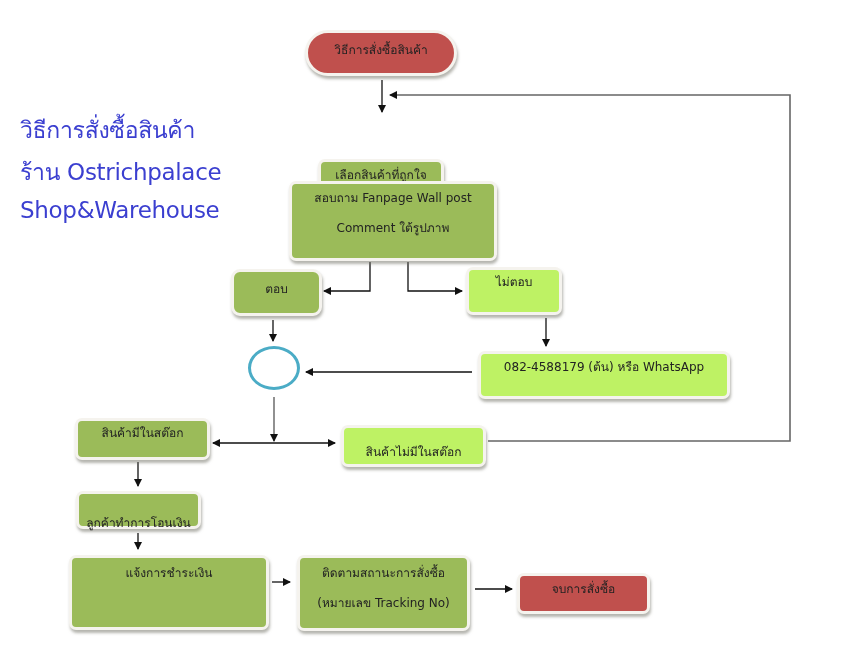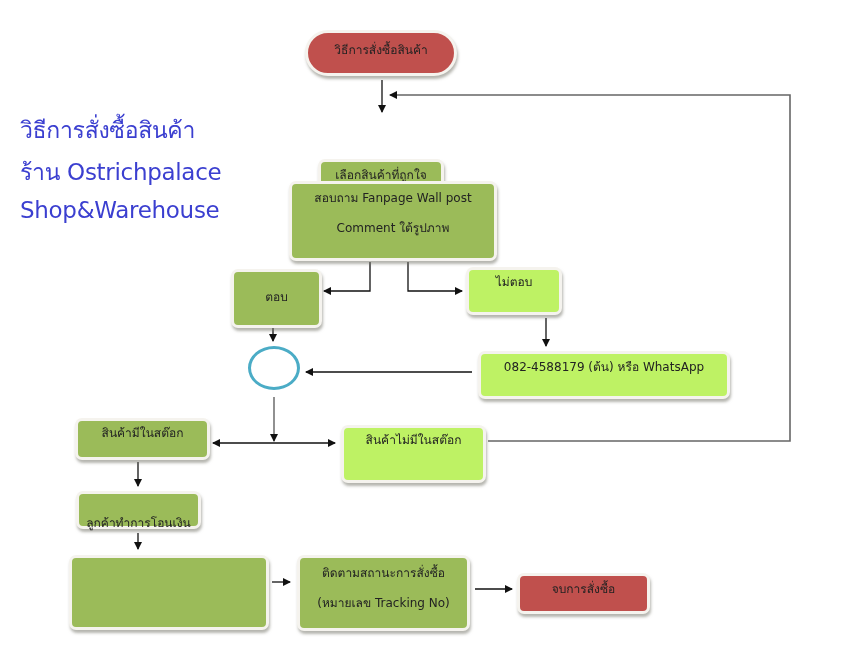--- a/index.html
+++ b/index.html
@@ -57,47 +57,48 @@
 
 <div class="box green" style="left:318px; top:119px; width:126px; height:44px; padding-top:6px;margin-top:40px;">
   <span class="t">เลือกสินค้าที่ถูกใจ</span>
 </div>
 
 <div class="box green" style="left:289px; top:181px; width:208px; height:80px; padding-top:7px;">
   <span class="t">สอบถาม Fanpage Wall post</span>
   <span class="t" style="margin-top:16px;">Comment ใต้รูปภาพ</span>
 </div>
 
-<div class="box green" style="left:231px; top:269px; width:91px; height:59px; padding-top:18px;">
+<div class="box green" style="left:231px; top:269px; width:91px; height:47px; padding-top:10px;border-radius:9px;">
   <span class="t">ตอบ</span>
 </div>
 
 <div class="box orange" style="left:466px; top:267px; width:96px; height:48px; padding-top:5px;">
   <span class="t">ไม่ตอบ</span>
 </div>
 
 <div class="circle"></div>
 
 <div class="box orange" style="left:478px; top:351px; width:252px; height:48px; padding-top:6px;">
   <span class="t">082-4588179 (ต้น) หรือ WhatsApp</span>
 </div>
 
 <div class="box green" style="left:75px; top:418px; width:135px; height:42px; padding-top:5px;">
   <span class="t">สินค้ามีในสต๊อก</span>
 </div>
 
-<div class="box orange" style="left:341px; top:425px; width:145px; height:58px; padding-top:5px;">
+<div class="box orange" style="left:341px; top:425px; width:145px; height:42px; padding-top:17px;">
   <span class="t">สินค้าไม่มีในสต๊อก</span>
 </div>
 
 <div class="box green" style="left:76px; top:491px; width:125px; height:38px; padding-top:22px;">
   <span class="t">ลูกค้าทำการโอนเงิน</span>
 </div>
 
 <div class="box green" style="left:69px; top:555px; width:200px; height:75px; padding-top:8px;">
+  <span class="t">แจ้งการชำระเงิน</span>
 </div>
 
 <div class="box green" style="left:297px; top:555px; width:173px; height:76px; padding-top:8px;">
   <span class="t">ติดตามสถานะการสั่งซื้อ</span>
   <span class="t" style="margin-top:16px;">(หมายเลข Tracking No)</span>
 </div>
 
 <div class="box red" style="left:517px; top:573px; width:133px; height:41px; padding-top:6px;">
   <span class="t">จบการสั่งซื้อ</span>
 </div>

